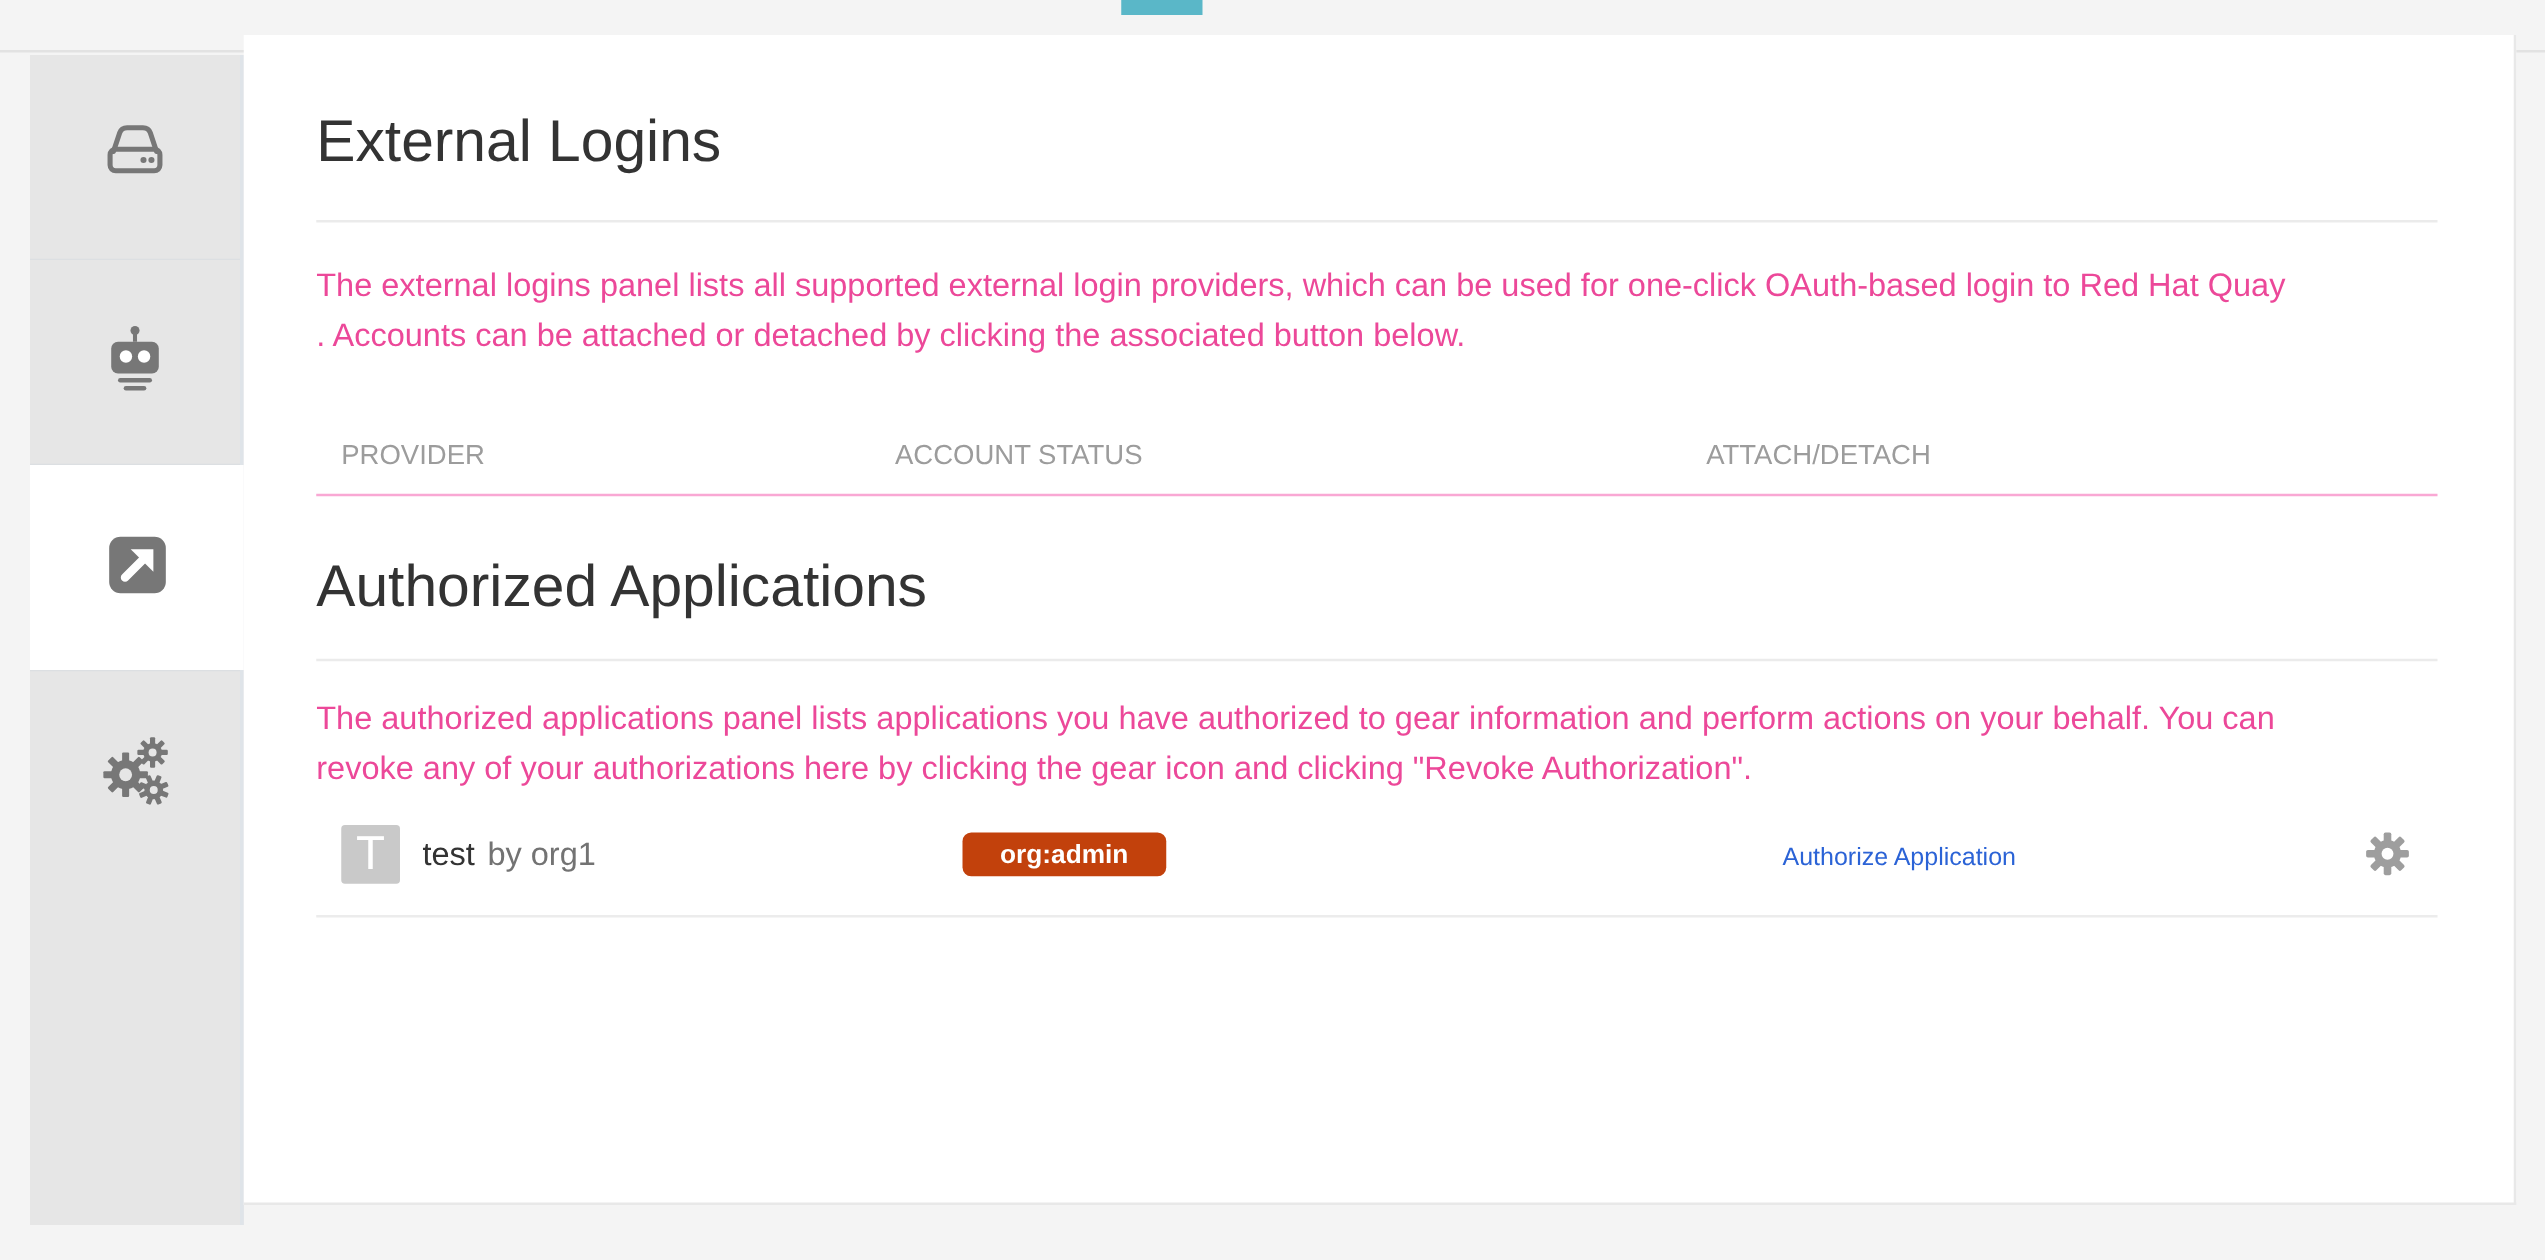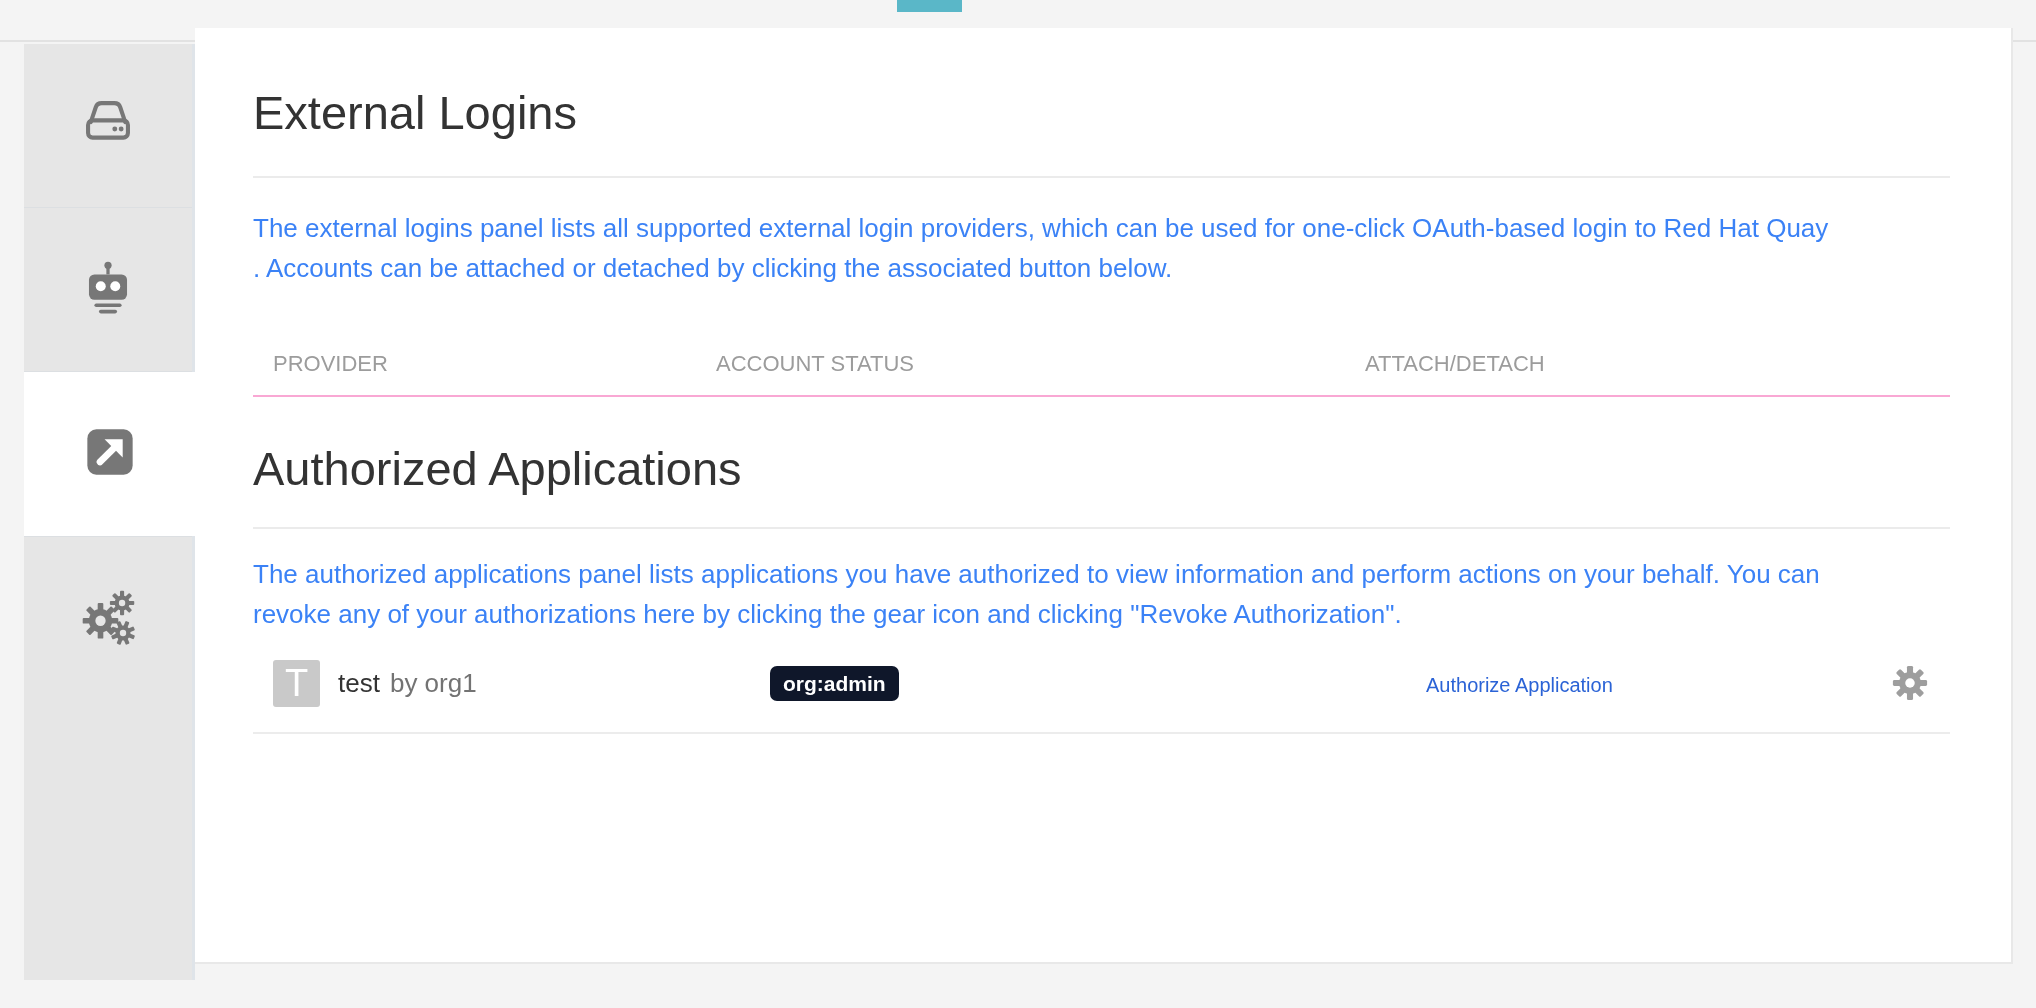--- a/index.html
+++ b/index.html
@@ -42,21 +42,21 @@
   h2.section-title {
     font-size:47px; font-weight:400; color:#333; line-height:54px;
     margin:58px 0 0 0; letter-spacing:0;
   }
   h2.second { margin-top:45px; }
   .divider {
     border:none; border-top:2px solid #ebebeb; margin:36px 0 0 0;
   }
   .divider.second { margin-top:31px; }
   .desc {
-    margin-top:30px; font-size:26px; line-height:40px; color:#3b82f6;
+    margin-top:30px; font-size:26px; line-height:40px; color:#ec4899;
   }
   .desc.second { margin-top:25px; }
   .tbl-head {
     display:grid; margin-top:63px; padding-bottom:18px;
     border-bottom:2px solid #f9a8d4;
     font-size:22px; color:#9c9c9c; font-weight:400; line-height:26px;
   }
   .tbl-head.t1 { grid-template-columns:443px 649px 1fr; }
   .tbl-head.t2 { grid-template-columns:497px 656px 1fr 76px; margin-top:65px; }
   .cell { padding-left:20px; }
@@ -68,23 +68,23 @@
   }
   .name-cell { display:flex; align-items:center; }
   .avatar {
     width:47px; height:47px; border-radius:3px; background:#c9c9c9;
     color:#fff; font-size:38px; line-height:47px; text-align:center;
     flex:0 0 47px;
   }
   .app-name { margin-left:18px; color:#333; }
   .app-owner { margin-left:10px; color:#737373; }
   .perm-badge {
-    display:inline-block; background:#0f172a; color:#fff;
+    display:inline-block; background:#c2410c; color:#fff;
     font-size:21px; font-weight:700; line-height:21px;
-    padding:7px 13px; border-radius:7px;
+    padding:7px 30px; border-radius:7px;
   }
   .confirm-link {
     color:#2b63d6; text-decoration:none; cursor:pointer; font-size:20px;
   }
   .gear-cell { display:flex; justify-content:flex-end; padding-right:21px; }
   .gear-btn { background:none; border:none; padding:0; cursor:pointer; line-height:0; }
 </style>
 </head>
 <body>
 
@@ -192,21 +192,21 @@
 
   <div class="tbl-head t1">
     <div class="cell">PROVIDER</div>
     <div class="cell">ACCOUNT STATUS</div>
     <div class="cell">ATTACH/DETACH</div>
   </div>
 
   <h2 class="section-title second">Authorized Applications</h2>
   <hr class="divider second">
   <div class="desc second">
-    <div>The authorized applications panel lists applications you have authorized to view information and perform actions on your behalf. You can</div>
+    <div>The authorized applications panel lists applications you have authorized to gear information and perform actions on your behalf. You can</div>
     <div>revoke any of your authorizations here by clicking the gear icon and clicking "Revoke Authorization".</div>
   </div>
 
 
   <div class="app-row">
     <div class="cell name-cell">
       <span class="avatar">T</span>
       <span class="app-name">test</span>
       <span class="app-owner">by org1</span>
     </div>

